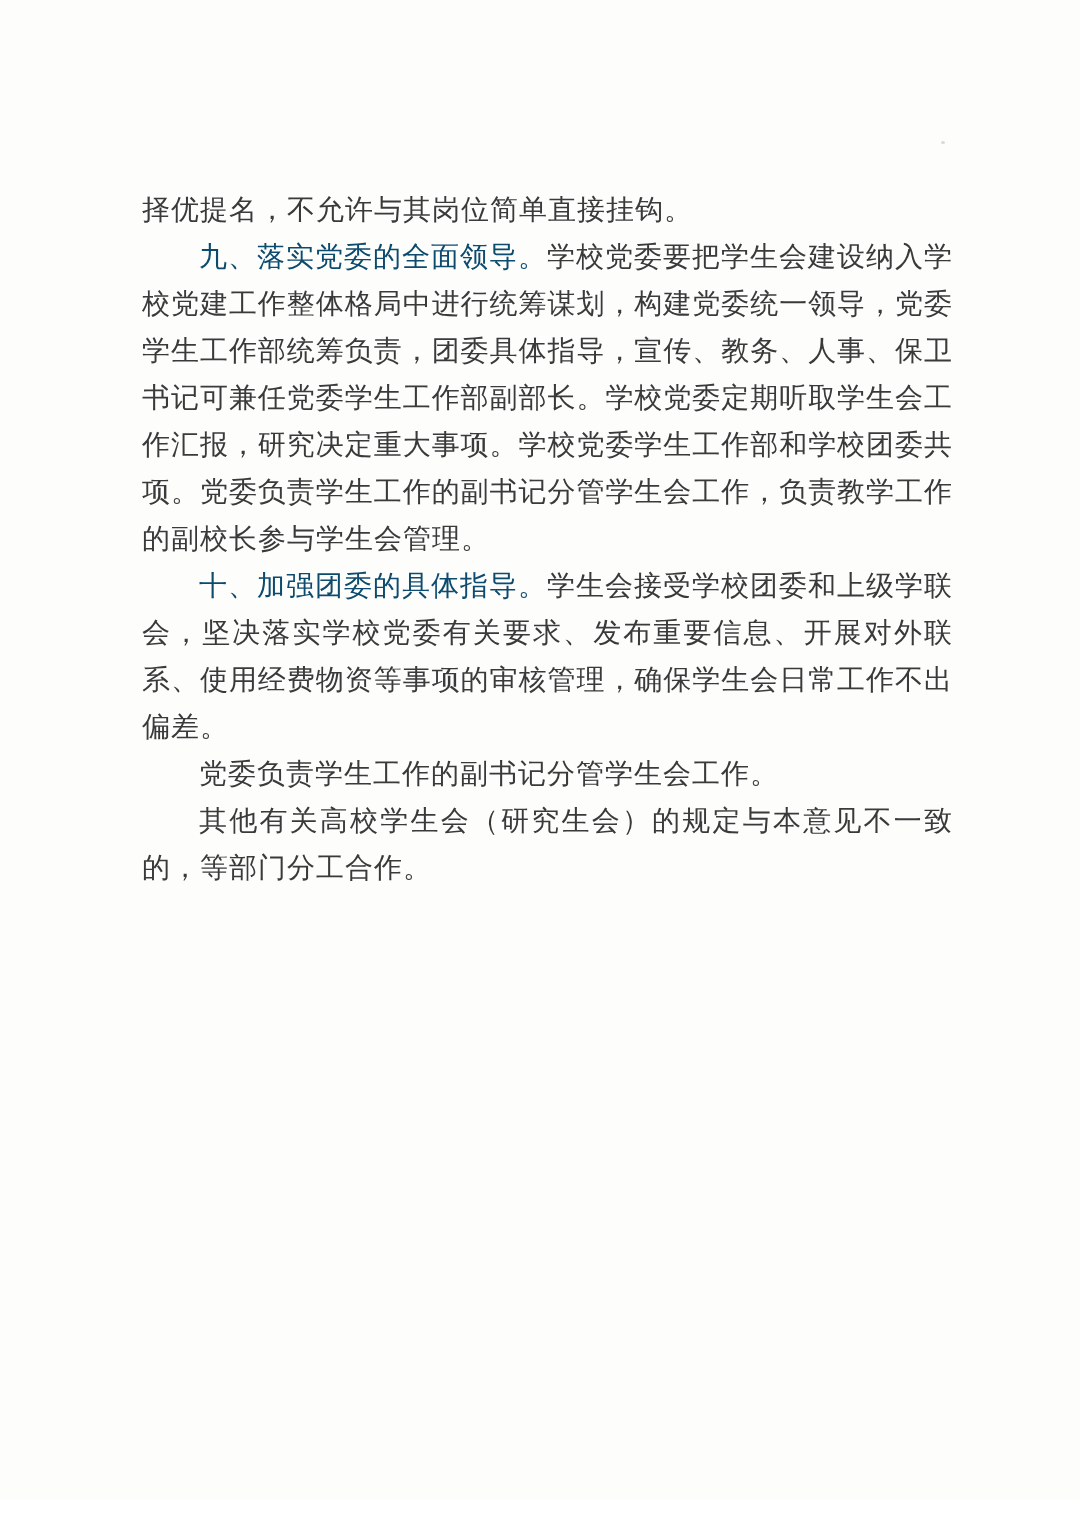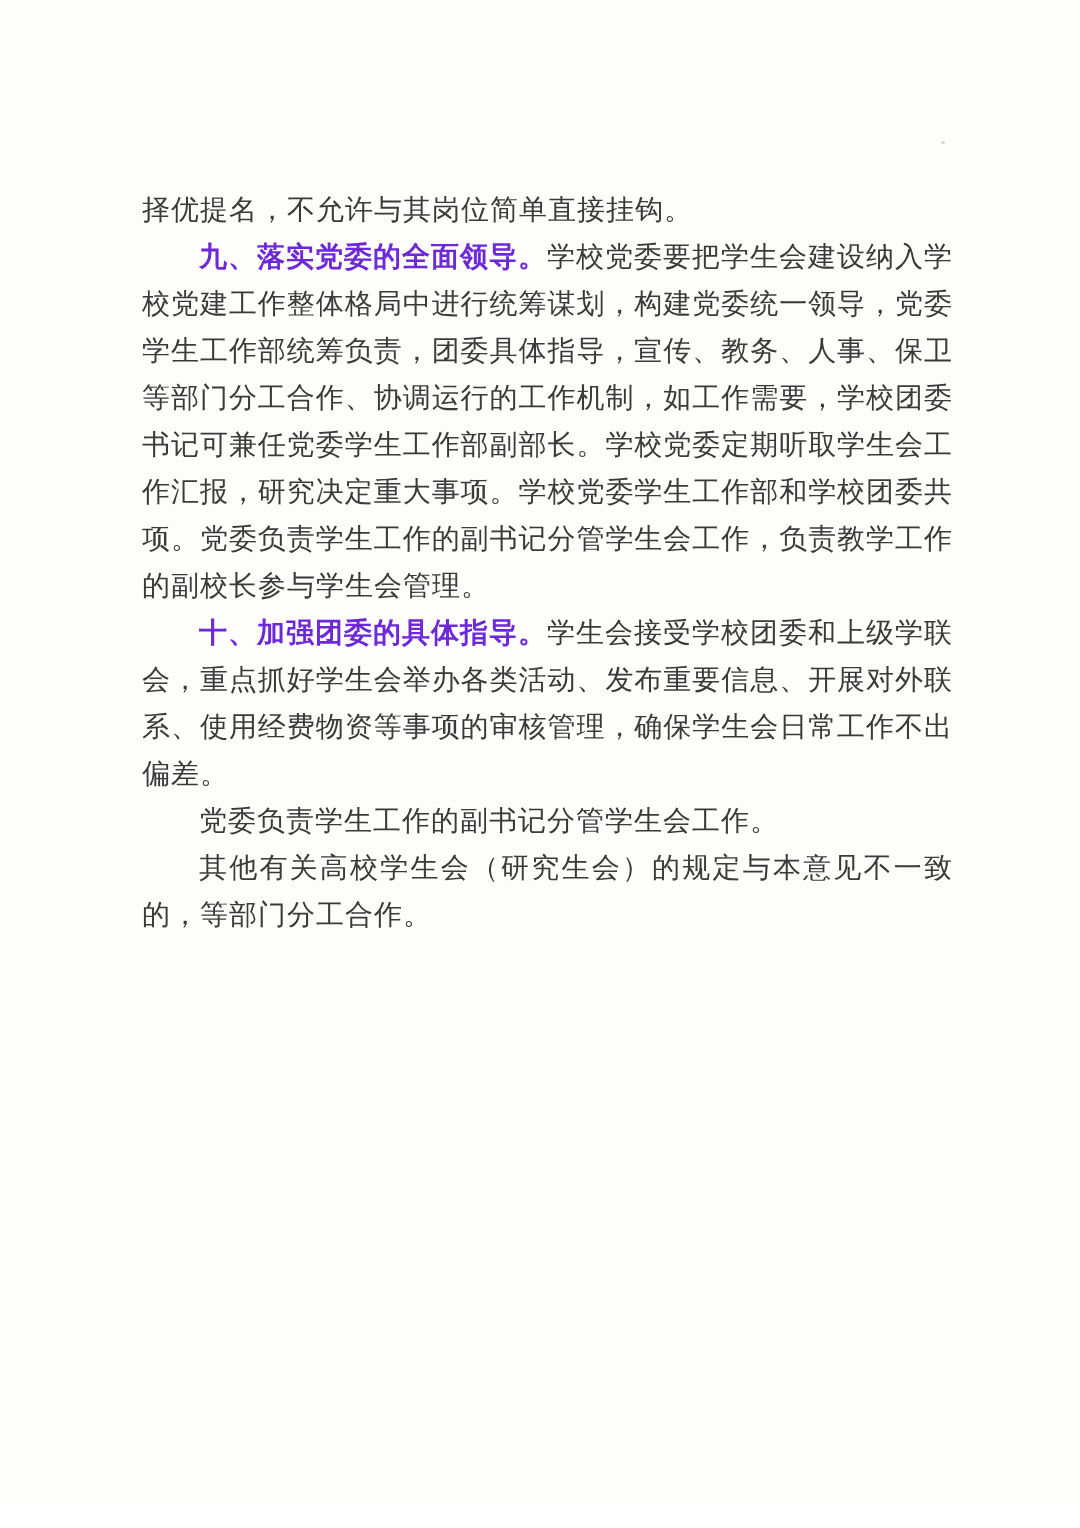--- a/index.html
+++ b/index.html
@@ -40,47 +40,46 @@
     text-align: justify;
     text-align-last: justify;
   }
   .line.indent {
     padding-left: 57px;
   }
   .seg {
     font-weight: normal;
   }
   .seg-bold {
-    font-weight: bold;
-    color: #6d28d9;
+    font-weight: normal;
+    color: #0c4a6e;
   }
   .scan-artifact {
     position: absolute;
     width: 4px;
     height: 3px;
     border-radius: 50%;
     background: #d9d9d6;
   }
 </style>
 </head>
 <body>
 
 <div class="page">
   <div class="scan-artifact" style="left:941px; top:141px;"></div>
   <div class="text-block">
       <div class="line"><span class="seg">择优提名，不允许与其岗位简单直接挂钩。</span></div>
       <div class="line justify indent"><span class="seg seg-bold">九、落实党委的全面领导。</span><span class="seg">学校党委要把学生会建设纳入学</span></div>
       <div class="line justify"><span class="seg">校党建工作整体格局中进行统筹谋划，构建党委统一领导，党委</span></div>
       <div class="line justify"><span class="seg">学生工作部统筹负责，团委具体指导，宣传、教务、人事、保卫</span></div>
-      <div class="line justify"><span class="seg">等部门分工合作、协调运行的工作机制，如工作需要，学校团委</span></div>
       <div class="line justify"><span class="seg">书记可兼任党委学生工作部副部长。学校党委定期听取学生会工</span></div>
       <div class="line justify"><span class="seg">作汇报，研究决定重大事项。学校党委学生工作部和学校团委共</span></div>
       <div class="line justify"><span class="seg">项。党委负责学生工作的副书记分管学生会工作，负责教学工作</span></div>
       <div class="line"><span class="seg">的副校长参与学生会管理。</span></div>
       <div class="line justify indent"><span class="seg seg-bold">十、加强团委的具体指导。</span><span class="seg">学生会接受学校团委和上级学联</span></div>
-      <div class="line justify"><span class="seg">会，重点抓好学生会举办各类活动、发布重要信息、开展对外联</span></div>
+      <div class="line justify"><span class="seg">会，坚决落实学校党委有关要求、发布重要信息、开展对外联</span></div>
       <div class="line justify"><span class="seg">系、使用经费物资等事项的审核管理，确保学生会日常工作不出</span></div>
       <div class="line"><span class="seg">偏差。</span></div>
       <div class="line indent"><span class="seg">党委负责学生工作的副书记分管学生会工作。</span></div>
       <div class="line justify indent"><span class="seg">其他有关高校学生会（研究生会）的规定与本意见不一致</span></div>
       <div class="line"><span class="seg">的，等部门分工合作。</span></div>
     </div>
 </div>
 
 </body></html>

